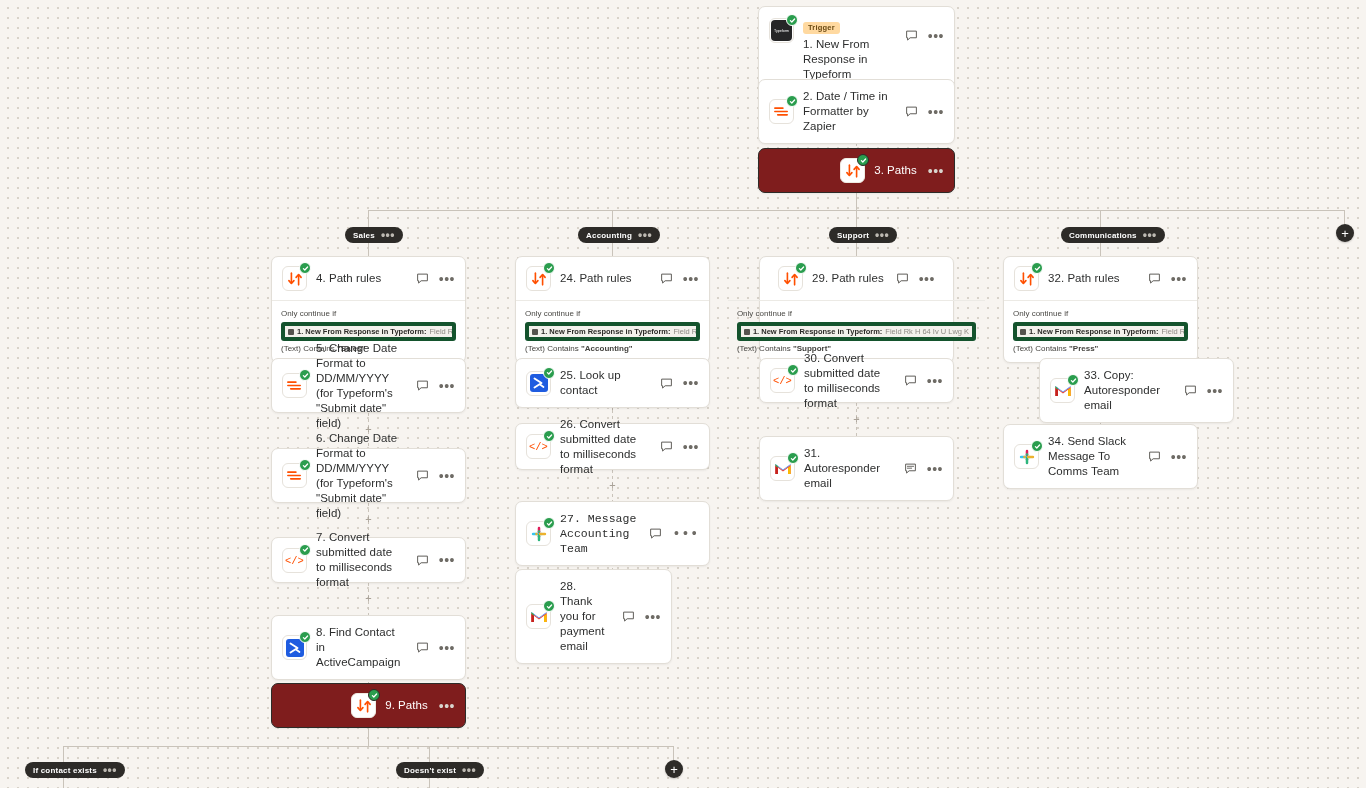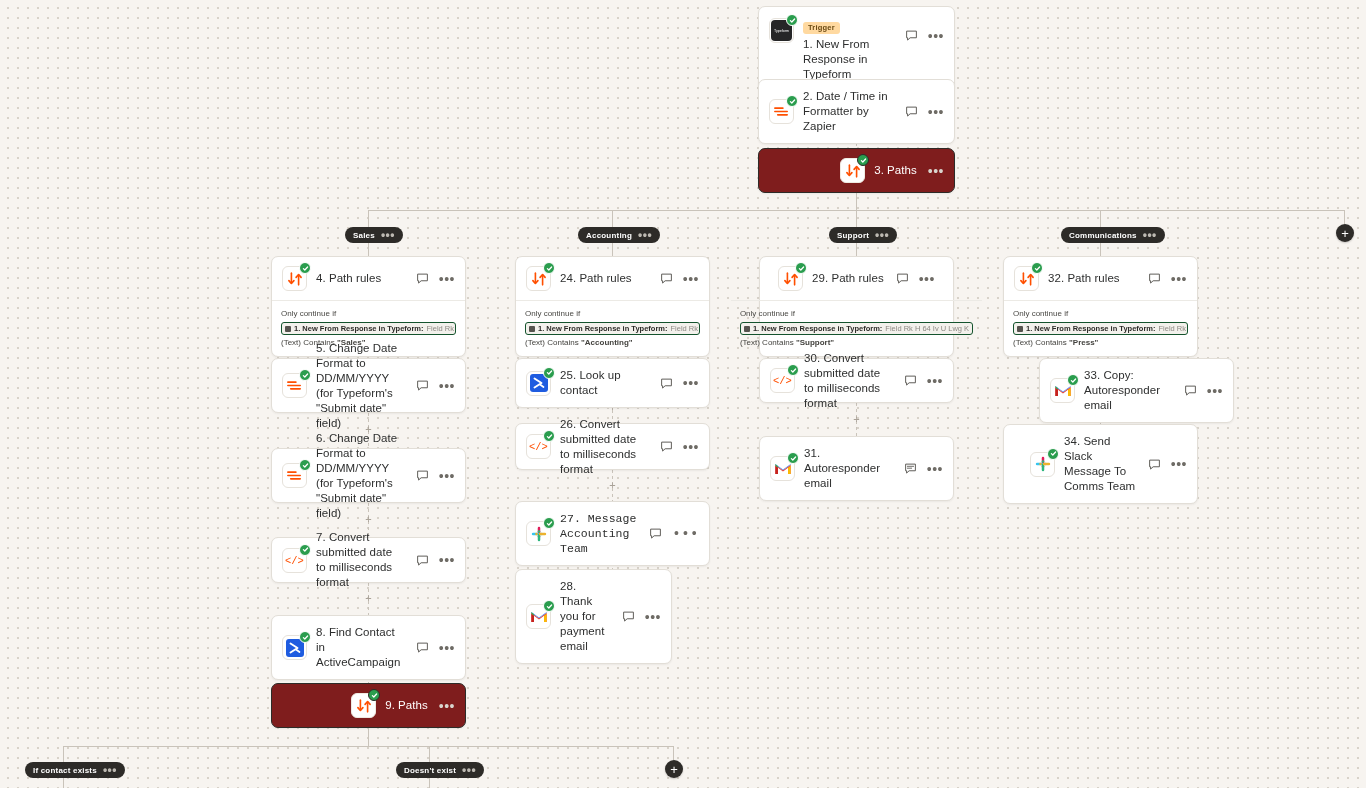--- a/index.html
+++ b/index.html
@@ -154,21 +154,21 @@
     line-height: 11px;
     color: #44433f;
   }
   .rules .lbl { font-size: 8px; color: #4a4945; margin-bottom: 3px; }
   .rules .chipline { display: block; }
   .token {
     display: inline-flex;
     align-items: center;
     gap: 3px;
     background: #f3f1ec;
-    border: 1px solid #14532d;
+    border: 4px solid #14532d;
     border-radius: 3px;
     padding: 0px 3px;
     font-size: 7.5px;
     line-height: 11px;
     vertical-align: middle;
     max-width: 100%;
     overflow: hidden;
     white-space: nowrap;
   }
   .token .tk-sq {
@@ -847,21 +847,21 @@
         <span class="icbtn">
           <svg width="13" height="13" viewBox="0 0 16 16">
               <path d="M2 2.6h12v8.2H6.3L3.2 13.6v-2.8H2z" fill="none" stroke="currentColor" stroke-width="1.2" stroke-linejoin="round"></path>
             </svg>
         </span>
         <span class="dots">•••</span>
       </div>
     </div>
   </div>
 
-  <div class="card" style="left:1003px; top:424px; width:195px;padding-left:16px;">
+  <div class="card" style="left:1003px; top:424px; width:195px;">
     <div class="card-row">
       <div class="appicon">
         <svg width="18" height="18" viewBox="0 0 20 20" aria-hidden="true">
           <rect x="8.6" y="2" width="2.8" height="8.2" rx="1.4" fill="#e01e5a"></rect>
           <rect x="8.6" y="11.4" width="2.8" height="2.8" rx="1.4" fill="#e01e5a"></rect>
           <rect x="2" y="8.6" width="8.2" height="2.8" rx="1.4" fill="#36c5f0"></rect>
           <rect x="11.4" y="8.6" width="2.8" height="2.8" rx="1.4" fill="#36c5f0"></rect>
           <rect x="8.6" y="9.8" width="2.8" height="8.2" rx="1.4" fill="#2eb67d"></rect>
           <rect x="8.6" y="5.8" width="2.8" height="2.8" rx="1.4" fill="#2eb67d"></rect>
           <rect x="9.8" y="8.6" width="8.2" height="2.8" rx="1.4" fill="#ecb22e"></rect>

